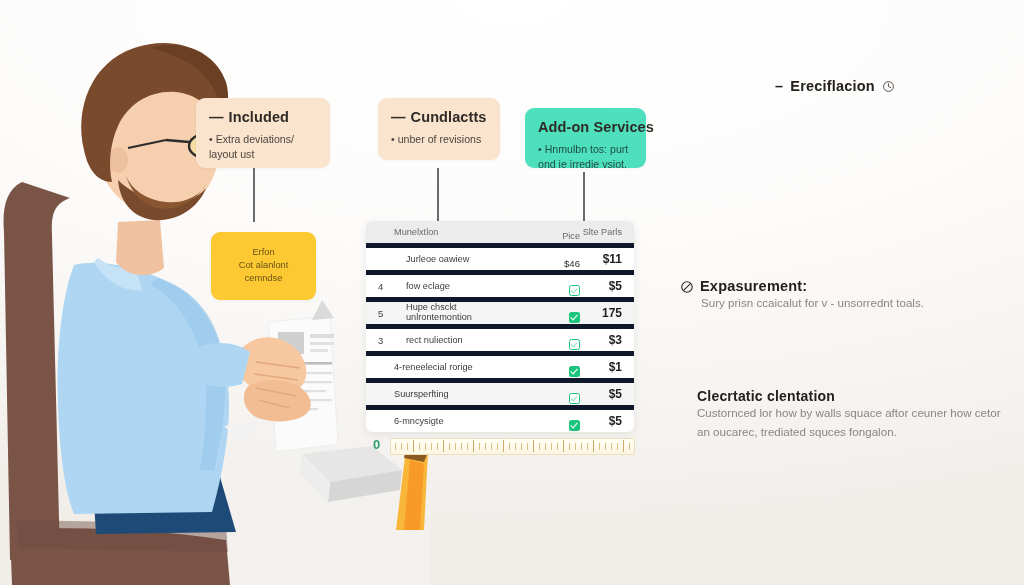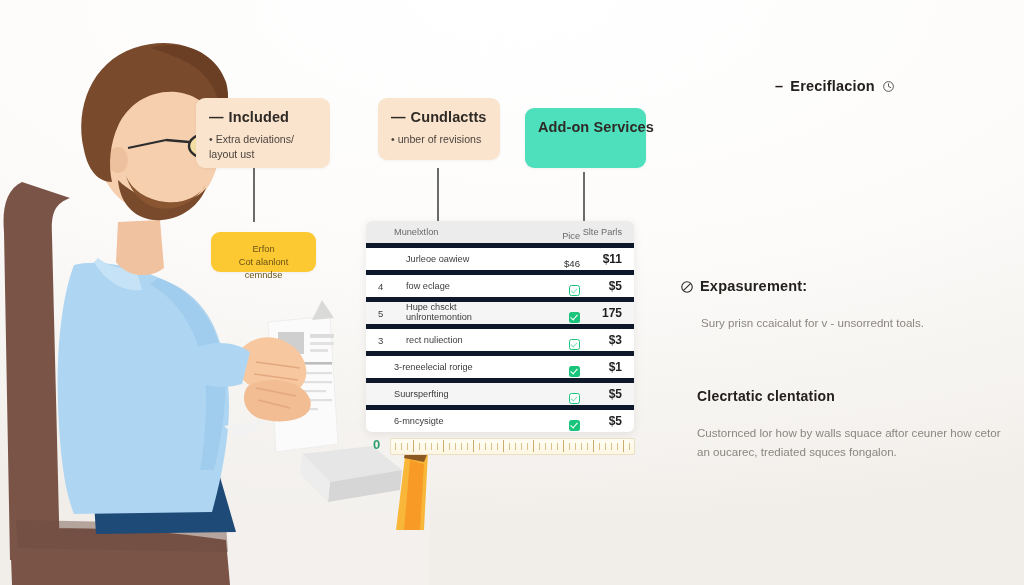--- a/index.html
+++ b/index.html
@@ -98,21 +98,21 @@
   }
   .rhead.left{justify-content:flex-start;}
   .rbody{
     font-size:11.6px;line-height:1.62;color:#8a8681;margin-top:7px;text-align:center;
   }
   .rbody.left{text-align:left;}
   .ico{display:inline-block;width:13px;height:13px;flex:none;}
   .mdash{font-weight:700;color:#24201d;}
   .sec2{position:absolute;left:25px;top:200px;width:330px;}
   .sec3{position:absolute;left:42px;top:310px;width:318px;}
-  .sec2 .rbody,.sec3 .rbody{margin-top:20px;}
+  .sec2 .rbody,.sec3 .rbody{margin-top:0;}
   .sec3 .rhead{font-size:14px;}
 </style>
 </head>
 <body>
 
 <div class="stage">
 
   <div class="watermark">Estimate.</div>
 
   <svg class="illo" viewBox="0 0 430 585">
@@ -204,23 +204,24 @@
 
   <div class="card peach" style="left:378px;top:98px;width:122px;height:62px;">
     <div class="card-title">
       <span class="dash">—</span><span>Cundlactts</span>
     </div>
     <p class="card-body">• unber of revisions</p>
   </div>
 
   <div class="card teal" style="left:525px;top:108px;width:121px;height:60px;">
     <div class="card-title">Add-on Services</div>
-  </div>
-
-  <div class="card yellow" style="left:211px;top:232px;width:105px;height:40px;display:flex;flex-direction:column;">
+    <p class="card-body">• Hnmulbn tos: purt ond ie irredie vsiot.</p>
+  </div>
+
+  <div class="card yellow" style="left:211px;top:232px;width:105px;height:68px;display:flex;flex-direction:column;justify-content:center;">
     <p class="card-yellow-text">Erfon</p>
     <p class="card-yellow-text">Cot alanlont</p>
     <p class="card-yellow-text">cemndse</p>
   </div>
 
   <div class="tablewrap">
     <div class="trow header">
       <div class="c-name">Munelxtlon</div>
       <div class="c-mid">Pice</div>
       <div class="c-right">Slte Parls</div>
@@ -251,21 +252,21 @@
     </div>
 
     <div class="trow">
       <div class="c-idx">3</div>
       <div class="c-name">rect nuliection</div>
       <div class="c-mid"><span class="cbx off"></span></div>
       <div class="c-right">$3</div>
     </div>
 
     <div class="trow">
-      <div class="c-name">3-reneelecial rorige</div>
+      <div class="c-name">4-reneelecial rorige</div>
       <div class="c-mid"><span class="cbx on"></span></div>
       <div class="c-right">$1</div>
     </div>
 
     <div class="trow alt">
       <div class="c-name">Suursperfting</div>
       <div class="c-mid"><span class="cbx off"></span></div>
       <div class="c-right">$5</div>
     </div>
 

